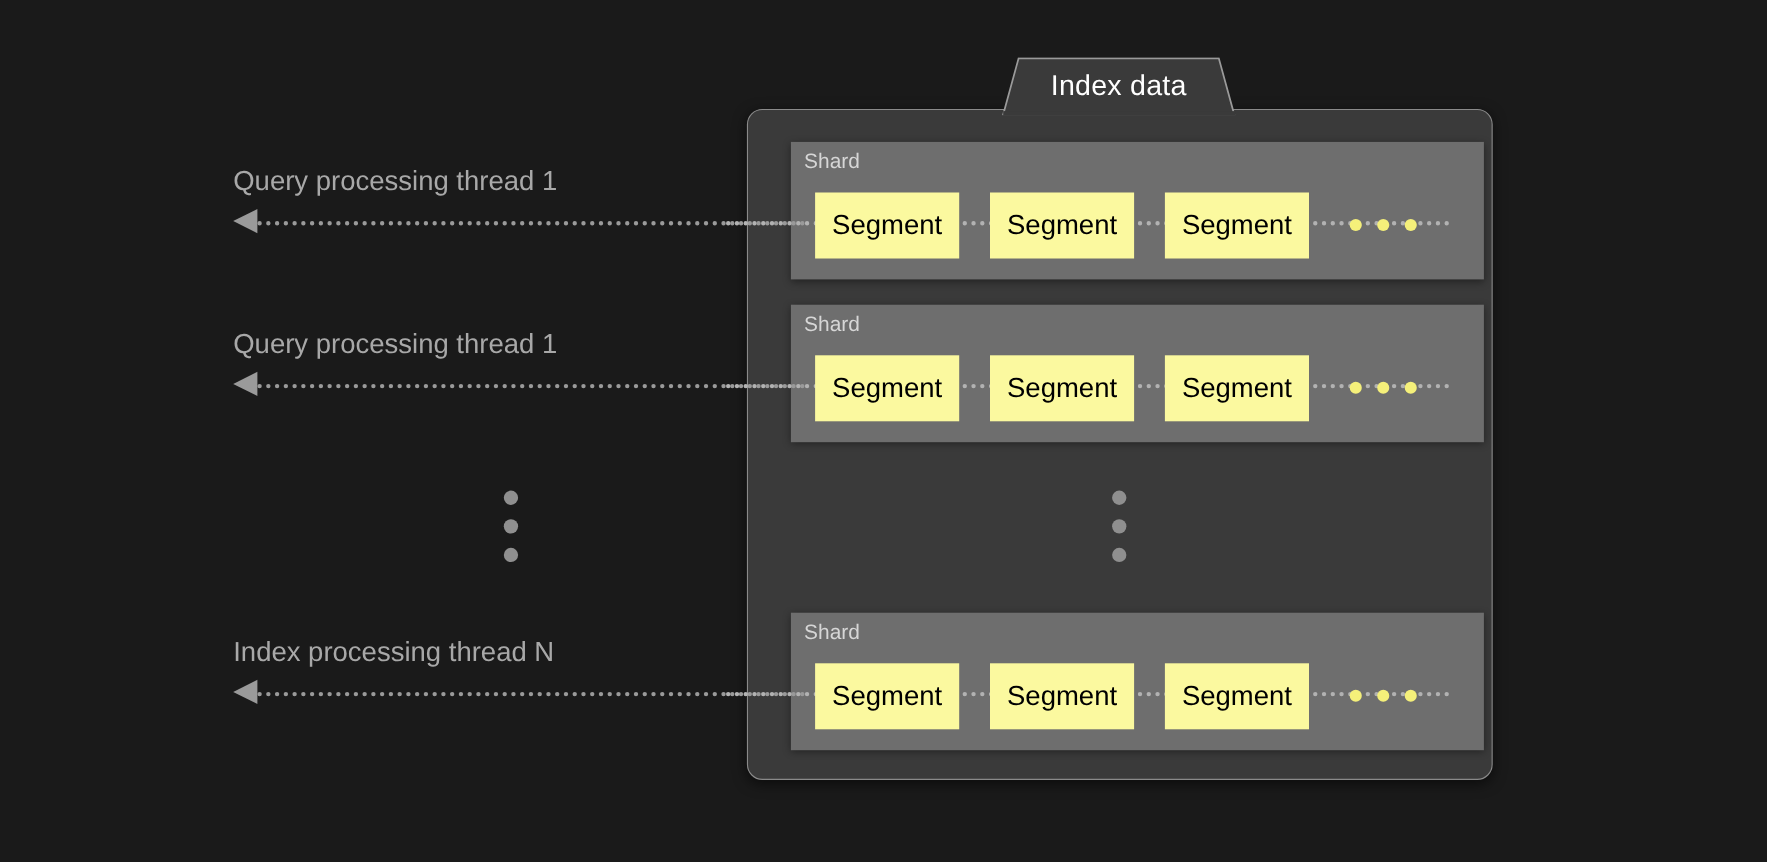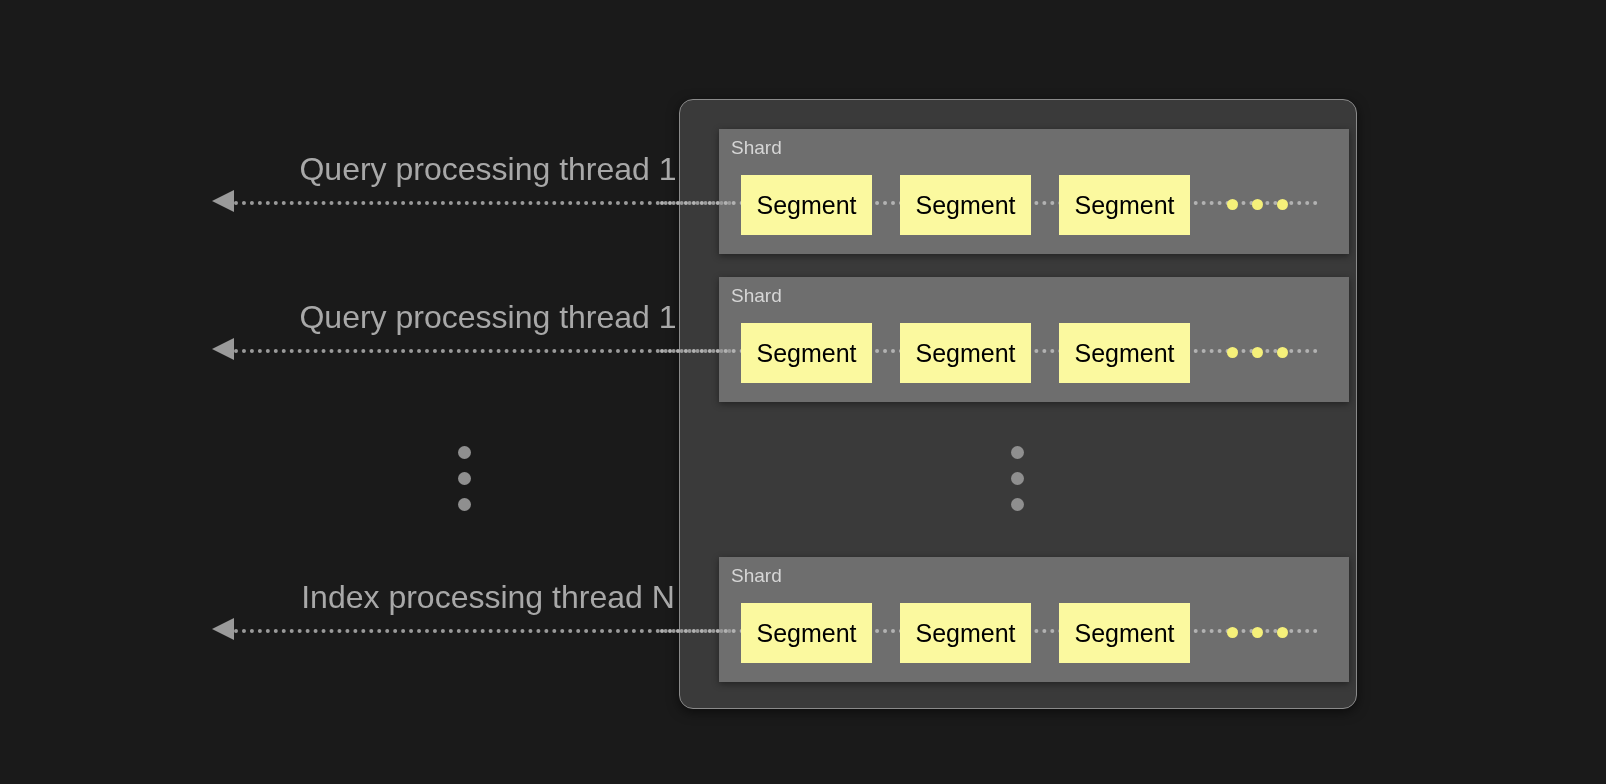--- a/index.html
+++ b/index.html
@@ -155,25 +155,25 @@
     left: 0;
     top: -11px;
     width: 0;
     height: 0;
     border-top: 11px solid transparent;
     border-bottom: 11px solid transparent;
     border-right: 22px solid #9a9a9a;
   }
   .arrow-label {
     position: absolute;
-    left: 16px;
+    left: 0;
     width: 520px;
-    text-align: center;
+    text-align: left;
     color: #a8a8a8;
-    font-size: 32px;
+    font-size: 25px;
     white-space: nowrap;
   }
 
   
   .v-dots {
     position: absolute;
     width: 14px;
   }
   .v-dots span {
     display: block;
@@ -185,20 +185,27 @@
   }
   .v-dots span:last-child { margin-bottom: 0; }
 </style>
 </head>
 <body>
 
 <div id="canvas">
 
   <div class="index-panel"></div>
 
+  <div class="index-tab">
+    <svg viewBox="0 0 238 53" preserveAspectRatio="none">
+      <path d="M 14 52 L 28 1 L 210 1 L 224 52 Z" fill="#3a3a3a" stroke="#9a9a9a" stroke-width="1.6"></path>
+      <rect x="14" y="49" width="211" height="6" fill="#3a3a3a"></rect>
+    </svg>
+    <div class="index-tab-label">Index data</div>
+  </div>
 
   <div class="row-dotted" style="left:660px; top:201px; width:658px;"></div>
 
   <div class="shard" style="top:129px;">
     <div class="shard-label">Shard</div>
     <div class="segments-row">
       <div class="segment seg-0">Segment</div>
       <div class="segment seg-1">Segment</div>
       <div class="segment seg-2">Segment</div>
     </div>

